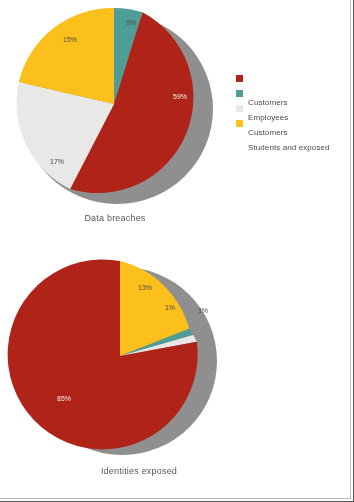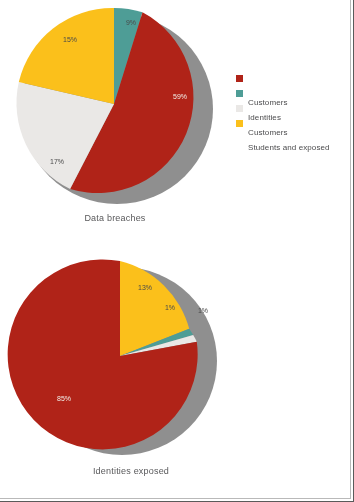--- a/index.html
+++ b/index.html
@@ -67,21 +67,21 @@
 
   .chart-title {
     position: absolute;
     width: 230px;
     text-align: center;
     font-size: 9px;
     color: #59595b;
     letter-spacing: 0.2px;
   }
   #chart-1 .chart-title { left: 0px; top: 213px; }
-  #chart-2 .chart-title { left: 16px; top: 218px; }
+  #chart-2 .chart-title { left: 24px; top: 218px; }
 
   
   #legend {
     position: absolute;
     left: 236px;
     top: 71px;
     width: 112px;
   }
   .legend-row {
     display: flex;
@@ -136,21 +136,21 @@
     <div class="chart-title">Data breaches</div>
   </div>
 
   <div id="legend">
     <div class="legend-row">
       <span class="legend-swatch" style="background:#b02318"></span>
       <span class="legend-text">Customers</span>
     </div>
     <div class="legend-row">
       <span class="legend-swatch" style="background:#4e9d96"></span>
-      <span class="legend-text">Identities</span>
+      <span class="legend-text">Employees</span>
     </div>
     <div class="legend-row">
       <span class="legend-swatch" style="background:#eae8e6"></span>
       <span class="legend-text">Customers</span>
     </div>
     <div class="legend-row">
       <span class="legend-swatch" style="background:#fbc01b"></span>
       <span class="legend-text">Students and exposed</span>
     </div>
   </div>

